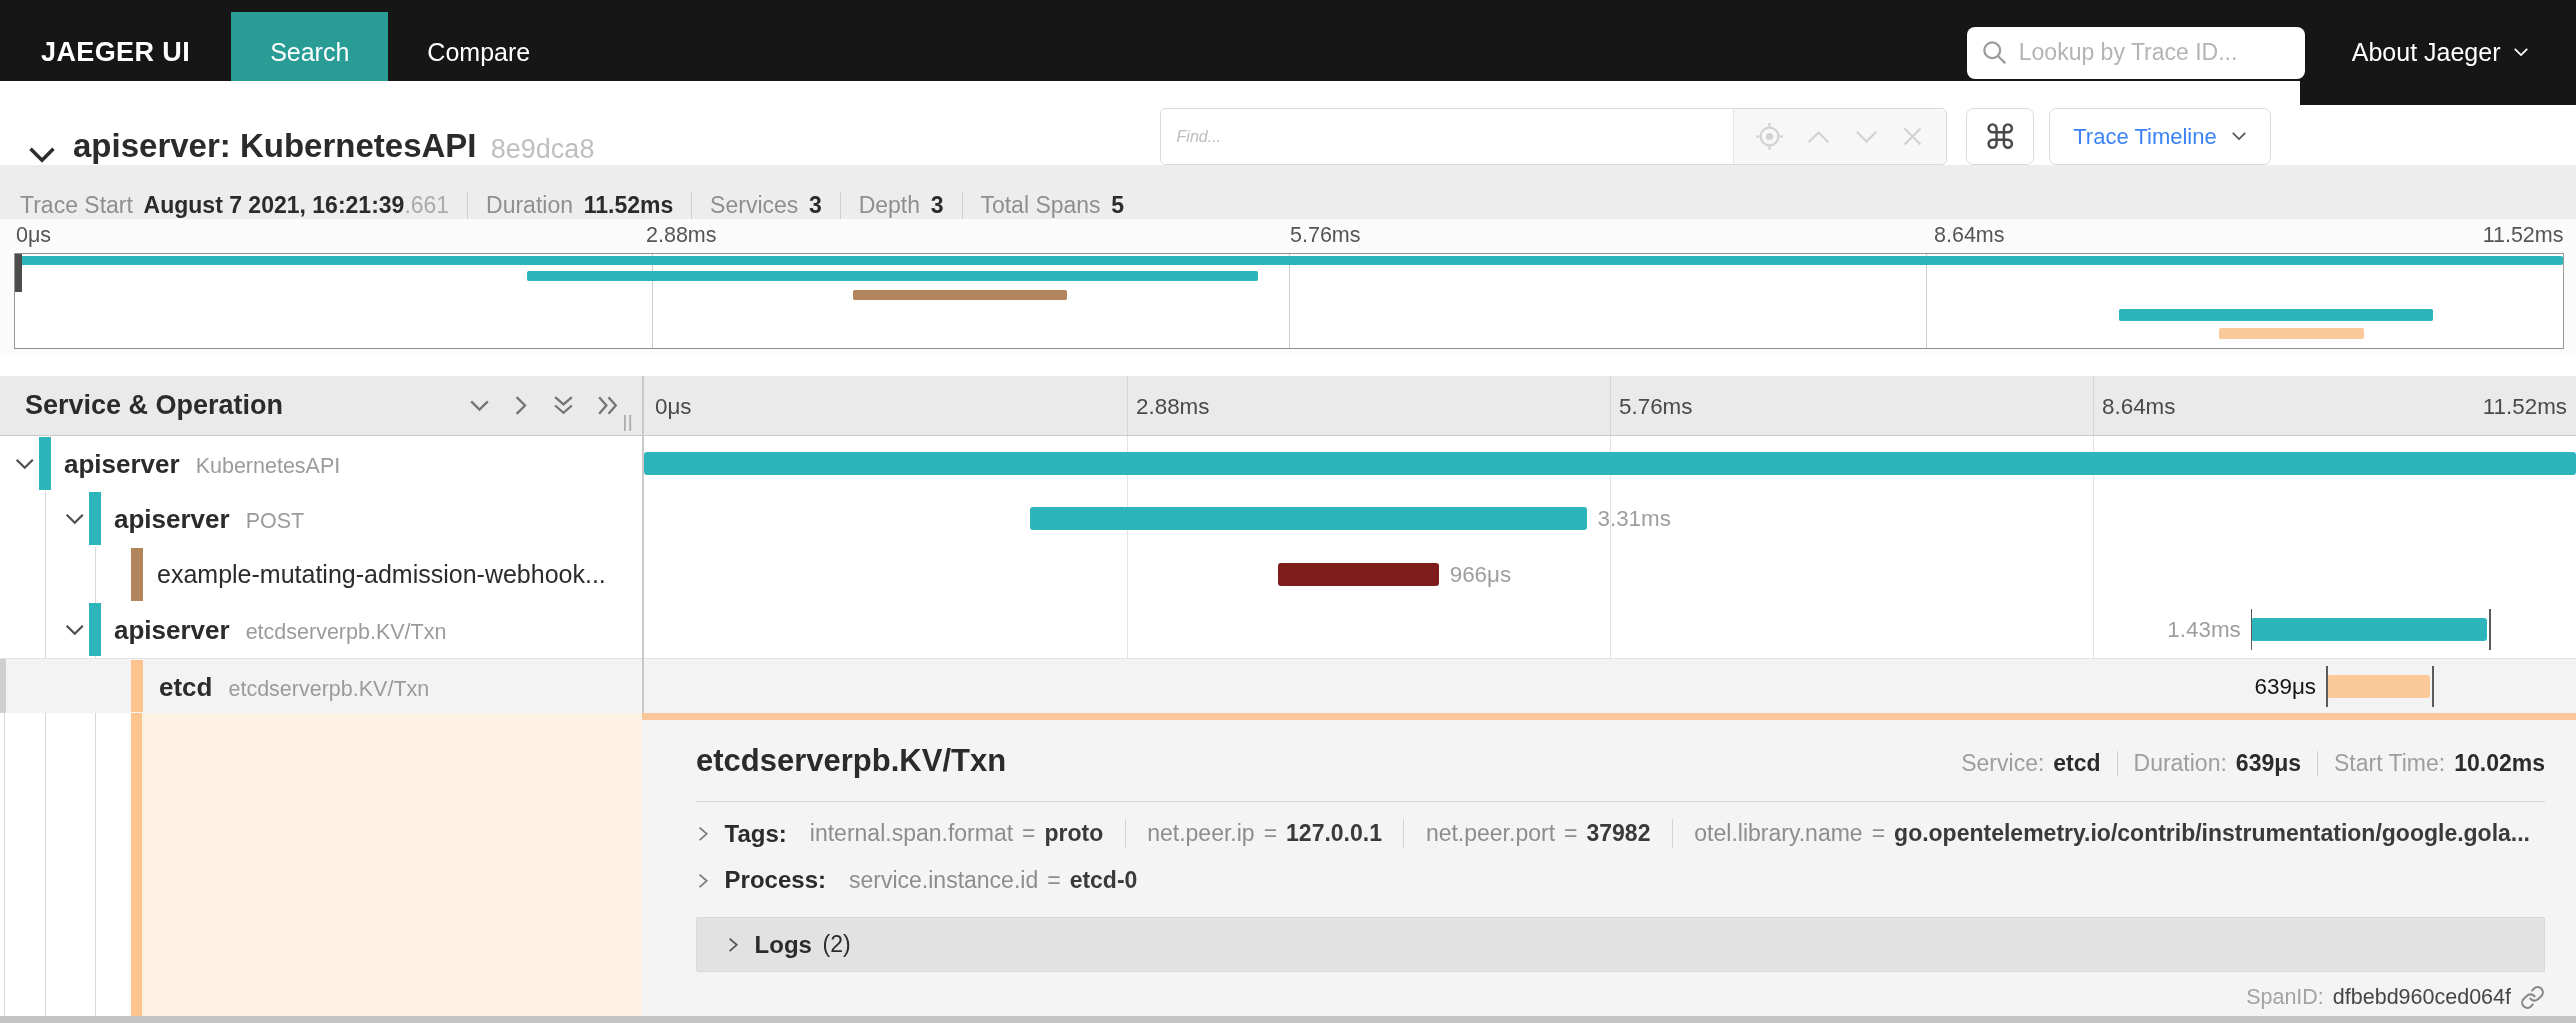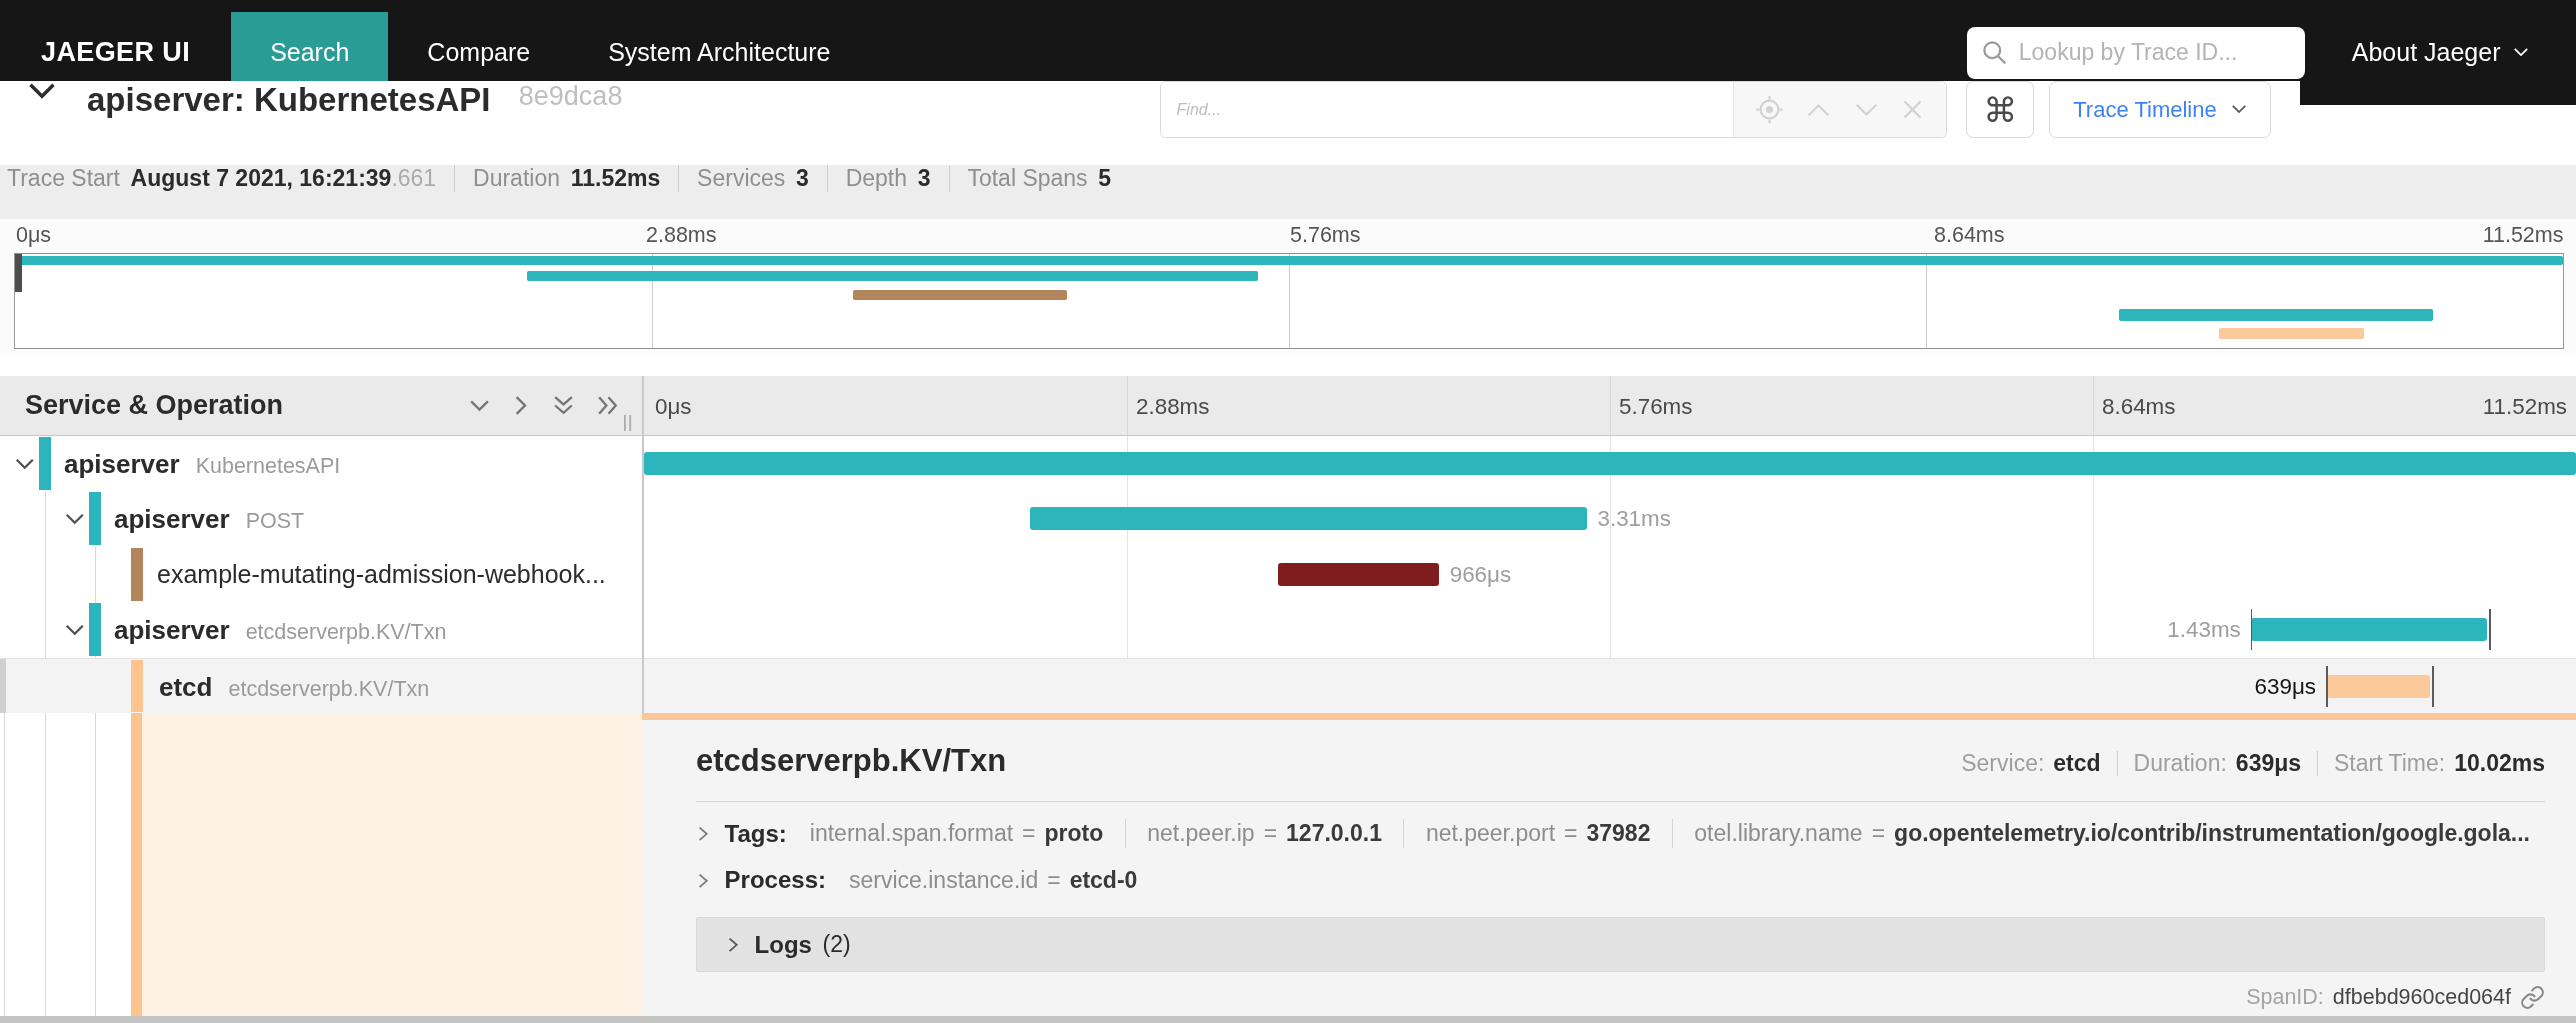--- a/index.html
+++ b/index.html
@@ -10,34 +10,34 @@
   .brand { color:#fff; font-size:27px; font-weight:700; padding:0 41px 0 41px; letter-spacing:0.4px; }
   .tab { height:81px; display:flex; align-items:center; padding:0 39px; color:#fff; font-size:25px; cursor:pointer; }
   .tab.active { background:#2a9c96; }
   .nav-spacer { flex:1; }
   .trace-lookup { width:338px; height:52px; background:#fff; border-radius:8px; display:flex; align-items:center; padding:0 14.3px; margin-right:47px; }
   .trace-lookup input { border:0; outline:0; font-size:23px; color:#333; width:100%; font-family:inherit; background:transparent; }
   .trace-lookup input::placeholder { color:#b4b4b4; }
   .about { display:flex; align-items:center; gap:12.5px; color:#fff; font-size:25px; margin-right:47px; cursor:pointer; }
 
   
-  .trace-header { position:absolute; top:81px; left:0; width:2300px; height:85px; background:#fff; border-bottom:0.9px solid #e8e8e8; display:flex; align-items:flex-start;gap:14px; }
+  .trace-header { position:absolute; top:81px; left:0; width:2300px; height:85px; background:#fff; border-bottom:0.9px solid #e8e8e8; display:flex; align-items:flex-end; }
   .th-chev { margin-left:27px; cursor:pointer; display:flex; }
   .trace-title { font-size:33px; font-weight:700; color:#2b2b2b; margin-left:16px; white-space:nowrap; }
   .trace-id { font-size:27px; font-weight:400; color:#bfbfbf; margin-left:14.3px; }
   .th-right { margin-left:auto; display:flex; align-items:center; margin-right:29px; }
   .find-wrap { width:787px; height:57px; border:0.9px solid #d9d9d9; border-radius:5.4px; background:#fff; display:flex; overflow:hidden; }
   .find-wrap input { flex:1; border:0; outline:0; font-size:16px; padding-left:16px; color:#333; font-family:inherit;font-style:italic; }
   .find-wrap input::placeholder { color:#bdbdbd; }
   .find-tools { width:213px; background:#f7f7f7; border-left:0.9px solid #e6e6e6; display:flex; align-items:center; justify-content:space-evenly; }
   .kbd-btn { width:68px; height:57px; margin-left:19.7px; border:0.9px solid #d9d9d9; border-radius:7.2px; background:#fff; display:flex; align-items:center; justify-content:center; font-size:34px; color:#4a4a4a; cursor:pointer; font-family:"DejaVu Sans", sans-serif; }
   .view-btn { height:57px; margin-left:15px; border:0.9px solid #d9d9d9; border-radius:7.2px; background:#fff; display:flex; align-items:center; gap:14.3px; padding:0 23px; font-size:22px; color:#3b82f6; cursor:pointer; white-space:nowrap; }
 
   
-  .summary { position:absolute; top:165px; left:0; width:2576px; height:54px; background:#ededed; display:flex; align-items:flex-start; font-size:23px; padding-left:7px; }
+  .summary { position:absolute; top:165px; left:0; width:2576px; height:54px; background:#ededed; display:flex; align-items:flex-end; font-size:23px; padding-left:20px; }
   .s-lbl { color:#8f8f8f; margin-right:10.7px; white-space:nowrap; }
   .s-val { color:#2b2b2b; font-weight:700; white-space:nowrap; }
   .s-frac { color:#ababab; font-weight:400; }
   .s-sep { width:0.9px; height:27px; background:#cfcfcf; margin:0 18px; }
 
   
   .minimap { position:absolute; top:219px; left:0; width:2576px; height:134px; background:#fbfbfb; }
   .mm-tick { position:absolute; top:3.6px; font-size:21.5px; color:#555; }
   .mm-canvas { position:absolute; left:14.3px; right:12.5px; top:34px; height:96px; background:#fff; border:0.9px solid #999; border-top:1.8px solid #8f8f8f; border-bottom:1.8px solid #8f8f8f; cursor:crosshair; }
   .mm-grid { position:absolute; top:0; bottom:0; width:0.9px; background:#ccc; }
@@ -104,21 +104,20 @@
   .spanid-val { color:#454545; }
   .bottom-strip { position:absolute; left:0; top:1016px; width:2576px; height:7.2px; background:#c4c4c4; }
 </style>
 </head>
 <body>
 
 <div class="nav">
   <div class="brand">JAEGER UI</div>
   <div class="tab active">Search</div>
   <div class="tab">Compare</div>
-  <div class="tab">System Architecture</div>
   <div class="nav-spacer"></div>
   <div class="trace-lookup">
     <span style="display:flex;margin-right:10.7px;">
       <svg width="27" height="27" viewBox="0 0 24 24" fill="none">
           <circle cx="10" cy="10" r="7" stroke="#9a9a9a" stroke-width="2"></circle>
           <line x1="15.5" y1="15.5" x2="21" y2="21" stroke="#9a9a9a" stroke-width="2" stroke-linecap="round"></line>
         </svg>
     </span>
     <input placeholder="Lookup by Trace ID..." style="">
   </div>

